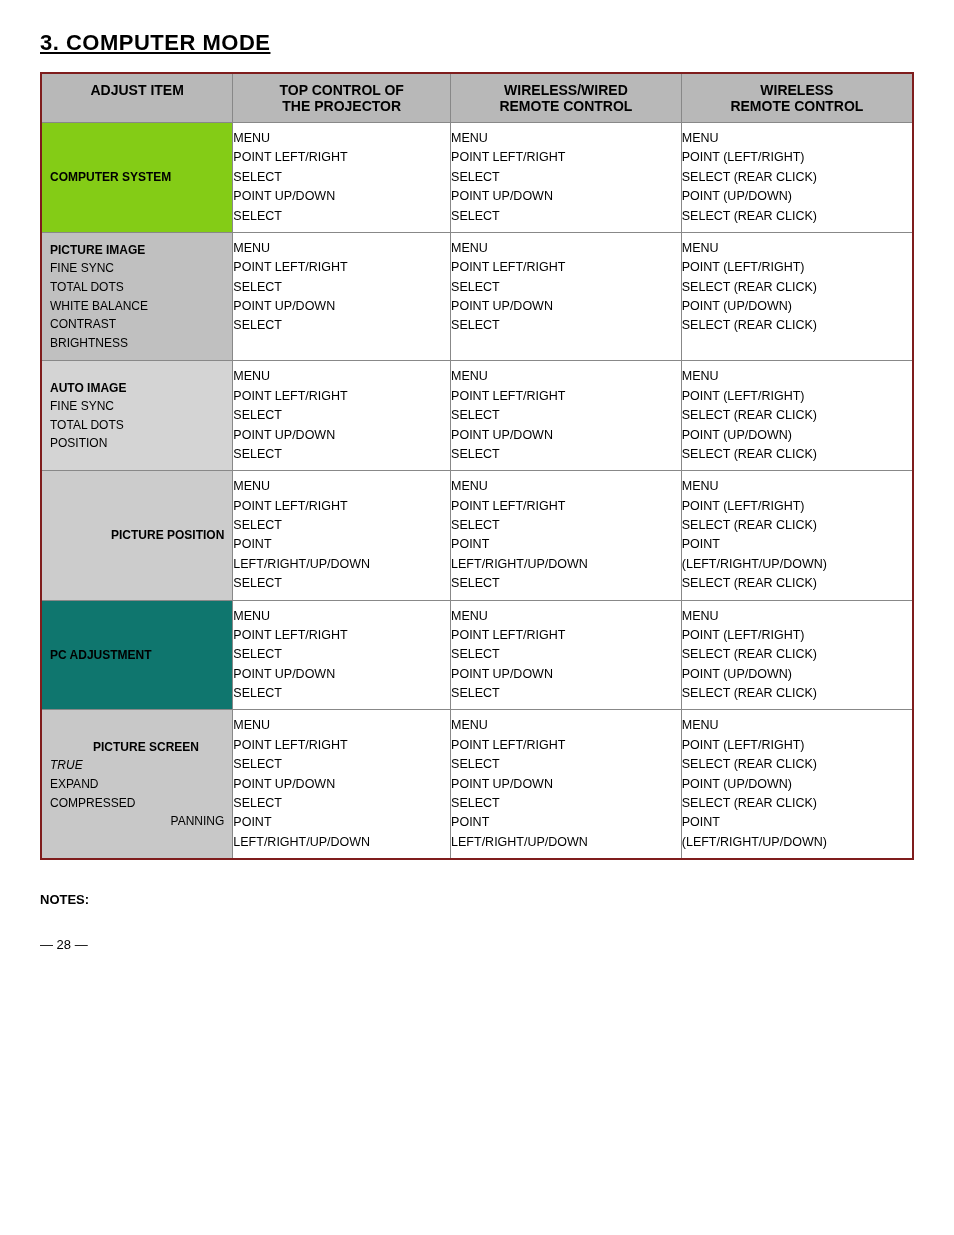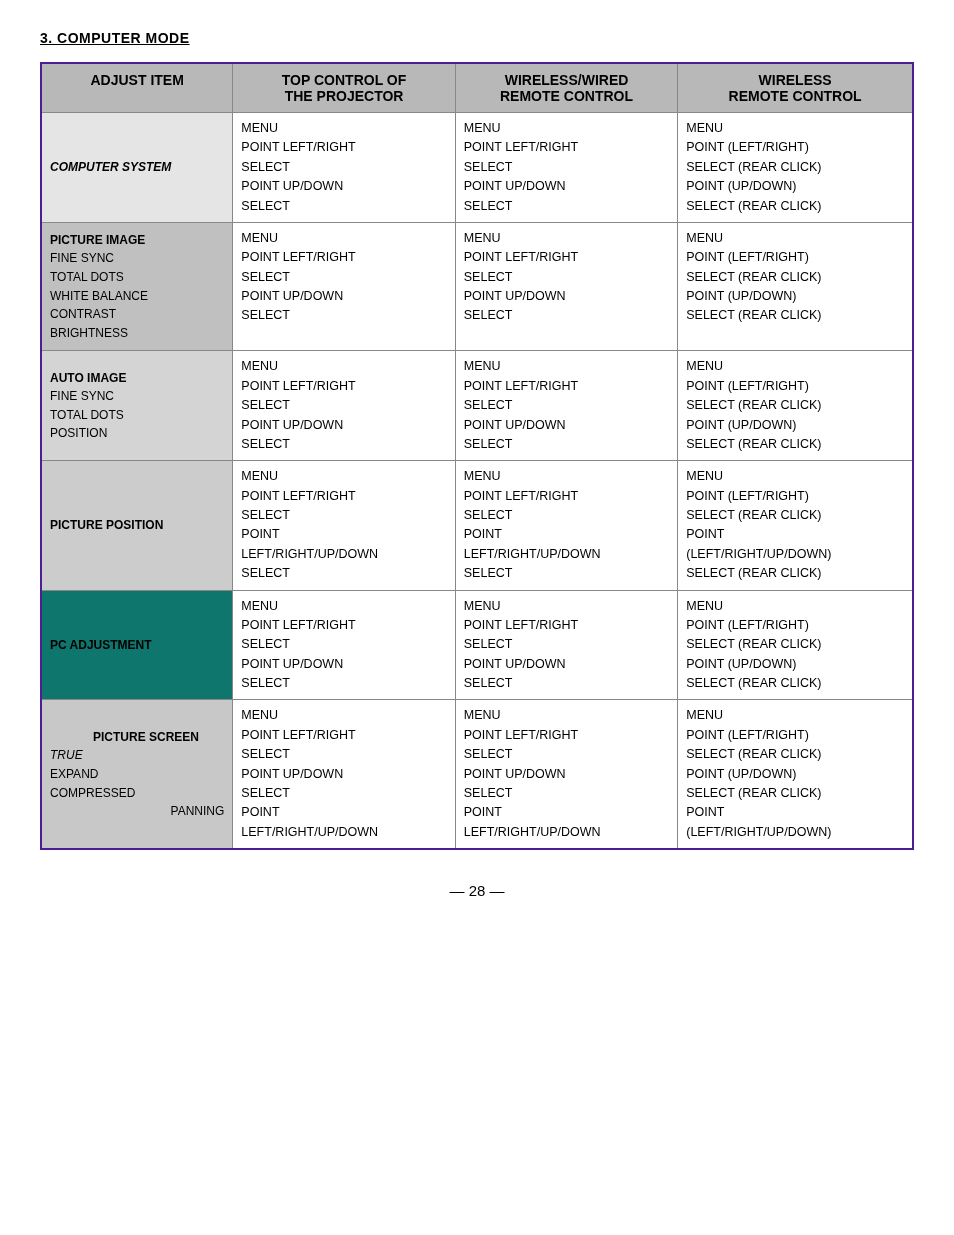--- a/index.html
+++ b/index.html
@@ -5,35 +5,35 @@
     * { box-sizing: border-box; margin: 0; padding: 0; }
     body {
       font-family: Arial, Helvetica, sans-serif;
       background: #fff;
       width: 954px;
       min-height: 1235px;
       padding: 30px 40px;
       font-size: 13px;
     }
     h1 {
-      font-size: 14px;
+      font-size: 22px;
       font-weight: bold;
       margin-bottom: 16px;
       text-decoration: underline;
       letter-spacing: 0.5px;
     }
     table {
       width: 100%;
       border-collapse: collapse;
-      border: 2px solid #4c1d95;
+      border: 2px solid #7f1d1d;
       margin-bottom: 32px;
     }
     th, td {
       border: 1px solid #888;
-      padding: 6px 8px;
+      padding: 6px 0;
       vertical-align: top;
     }
     thead th {
       background: #bbb;
       font-weight: bold;
       font-size: 13px;
       text-align: center;
       padding: 8px 6px;
     }
     .col-adjust {
@@ -48,40 +48,40 @@
       line-height: 1.55;
     }
     tbody tr td.col-adjust {
       background: #b0b0b0;
       text-align: left;
       padding: 8px 8px;
     }
     .notes-section { margin-top: 4px; }
     .notes-title { font-weight: bold; margin-bottom: 6px; }
     .note-item { margin-bottom: 10px; padding-left: 16px; text-indent: -16px; line-height: 1.5; }
-    .page-num { text-align: center; margin-top: 30px; font-size: 15px; }
+    .page-num { text-align: left; margin-top: 30px; font-size: 13px; }
     .header-top { font-weight: bold; font-size: 14px; background: #b8b8b8; }
   </style>
 </head>
 <body>
 
 <h1>3. COMPUTER MODE</h1>
 
 <table>
   <thead>
     <tr>
       <th class="header-top">ADJUST ITEM</th>
       <th class="header-top">TOP CONTROL OF<br>THE PROJECTOR</th>
       <th class="header-top">WIRELESS/WIRED<br>REMOTE CONTROL</th>
       <th class="header-top">WIRELESS<br>REMOTE CONTROL</th>
     </tr>
   </thead>
   <tbody id="table-body">
   <tr>
-        <td class="col-adjust" style="background: #e5e5e5; font-style: italic;">
+        <td class="col-adjust" style="background: #84cc16;">
           <span style="display: block; font-weight: bold;">COMPUTER SYSTEM</span>
         </td>
         <td>
           <div>MENU</div>
           <div>POINT LEFT/RIGHT</div>
           <div>SELECT</div>
           <div>POINT UP/DOWN</div>
           <div>SELECT</div>
         </td>
         <td>
@@ -153,21 +153,21 @@
         </td>
         <td>
           <div>MENU</div>
           <div>POINT (LEFT/RIGHT)</div>
           <div>SELECT (REAR CLICK)</div>
           <div>POINT (UP/DOWN)</div>
           <div>SELECT (REAR CLICK)</div>
         </td>
       </tr>
       <tr>
-        <td class="col-adjust" style="background: rgb(204, 204, 204);">
+        <td class="col-adjust" style="background: rgb(204, 204, 204); text-align: right;">
           <span style="display: block; font-weight: bold;">PICTURE POSITION</span>
         </td>
         <td>
           <div>MENU</div>
           <div>POINT LEFT/RIGHT</div>
           <div>SELECT</div>
           <div>POINT</div>
           <div>LEFT/RIGHT/UP/DOWN</div>
           <div>SELECT</div>
         </td>
@@ -247,17 +247,18 @@
           <div>POINT (UP/DOWN)</div>
           <div>SELECT (REAR CLICK)</div>
           <div>POINT</div>
           <div>(LEFT/RIGHT/UP/DOWN)</div>
         </td>
       </tr>
     </tbody>
 </table>
 
 <div class="notes-section">
+  <div class="notes-title">NOTES:</div>
   <div id="notes-list">
     </div>
 </div>
 
 <div class="page-num">— 28 —</div>
 
 </body></html>

